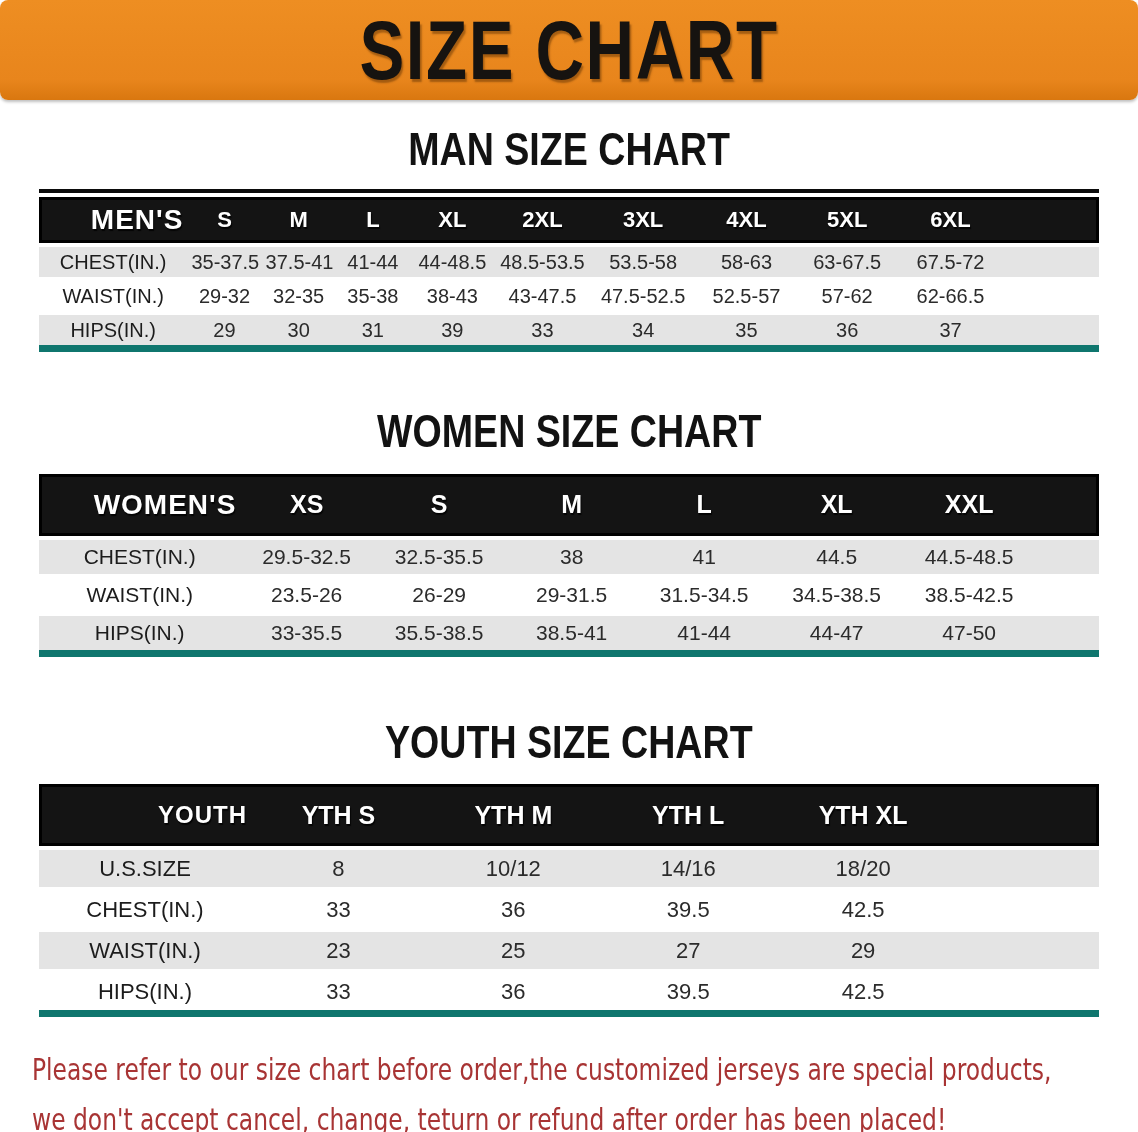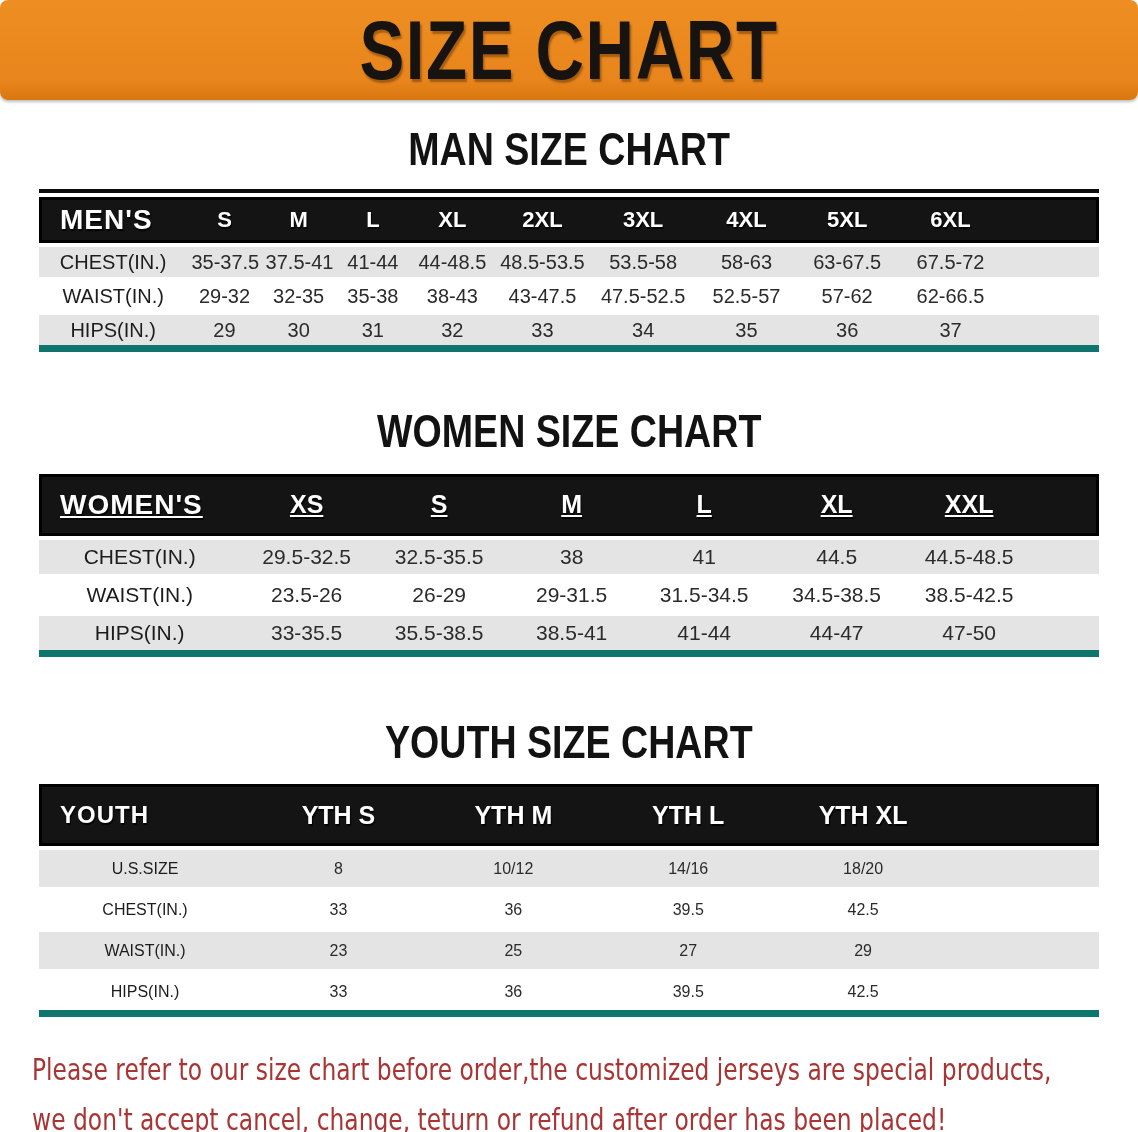--- a/index.html
+++ b/index.html
@@ -81,43 +81,43 @@
     background: #141414;
     color: #ffffff;
     border-top: 3px solid #000;
     border-bottom: 3px solid #000;
     text-shadow: 1px 2px 1px rgba(0,0,0,0.8);
   }
   .size-table thead th:first-child { border-left: 3px solid #000; }
   .size-table thead th.filler      { border-right: 3px solid #000; }
 
   .corner-label {
-    text-align: left;
+    text-align: right;
     padding-left: 18px !important;
     font-weight: 800;
   }
   .men   thead th { height: 40px; font-size: 22px; font-weight: 700; }
   .men   thead th.corner-label { font-size: 28px; letter-spacing: 1px; }
-  .women thead th { height: 56px; font-size: 25px; font-weight: 700; text-decoration: underline; }
+  .women thead th { height: 56px; font-size: 25px; font-weight: 700; }
   .women thead th.corner-label { font-size: 28px; letter-spacing: 1px; }
   .youth thead th { height: 56px; font-size: 25px; font-weight: 700; }
   .youth thead th.corner-label { font-size: 24px; letter-spacing: 1px; }
 
   
   .size-table tbody td {
     text-align: center;
     color: #2b2b2b;
     background: #ffffff;
   }
   .size-table tbody tr.shaded td { background: #e4e4e4; }
   .size-table tbody td.row-label { color: #1c1c1c; }
 
   .men   tbody td { height: 30px; font-size: 20px; }
   .women tbody td { height: 34px; font-size: 21px; }
-  .youth tbody td { height: 37px; font-size: 16px; }
+  .youth tbody td { height: 37px; font-size: 22px; }
 
   .size-table tbody tr:last-child td { border-bottom: 7px solid #0f766e; }
 
   
   .disclaimer {
     margin: 24px 0 0 32px;
     color: #a83434;
     font-family: "DejaVu Sans", sans-serif;
     font-size: 30px;
     line-height: 50px;
@@ -196,21 +196,21 @@
         <td>52.5-57</td>
         <td>57-62</td>
         <td>62-66.5</td>
         <td></td>
       </tr>
       <tr class="shaded">
         <td class="row-label">HIPS(IN.)</td>
         <td>29</td>
         <td>30</td>
         <td>31</td>
-        <td>32</td>
+        <td>39</td>
         <td>33</td>
         <td>34</td>
         <td>35</td>
         <td>36</td>
         <td>37</td>
         <td></td>
       </tr>
     </tbody>
   </table>
 

